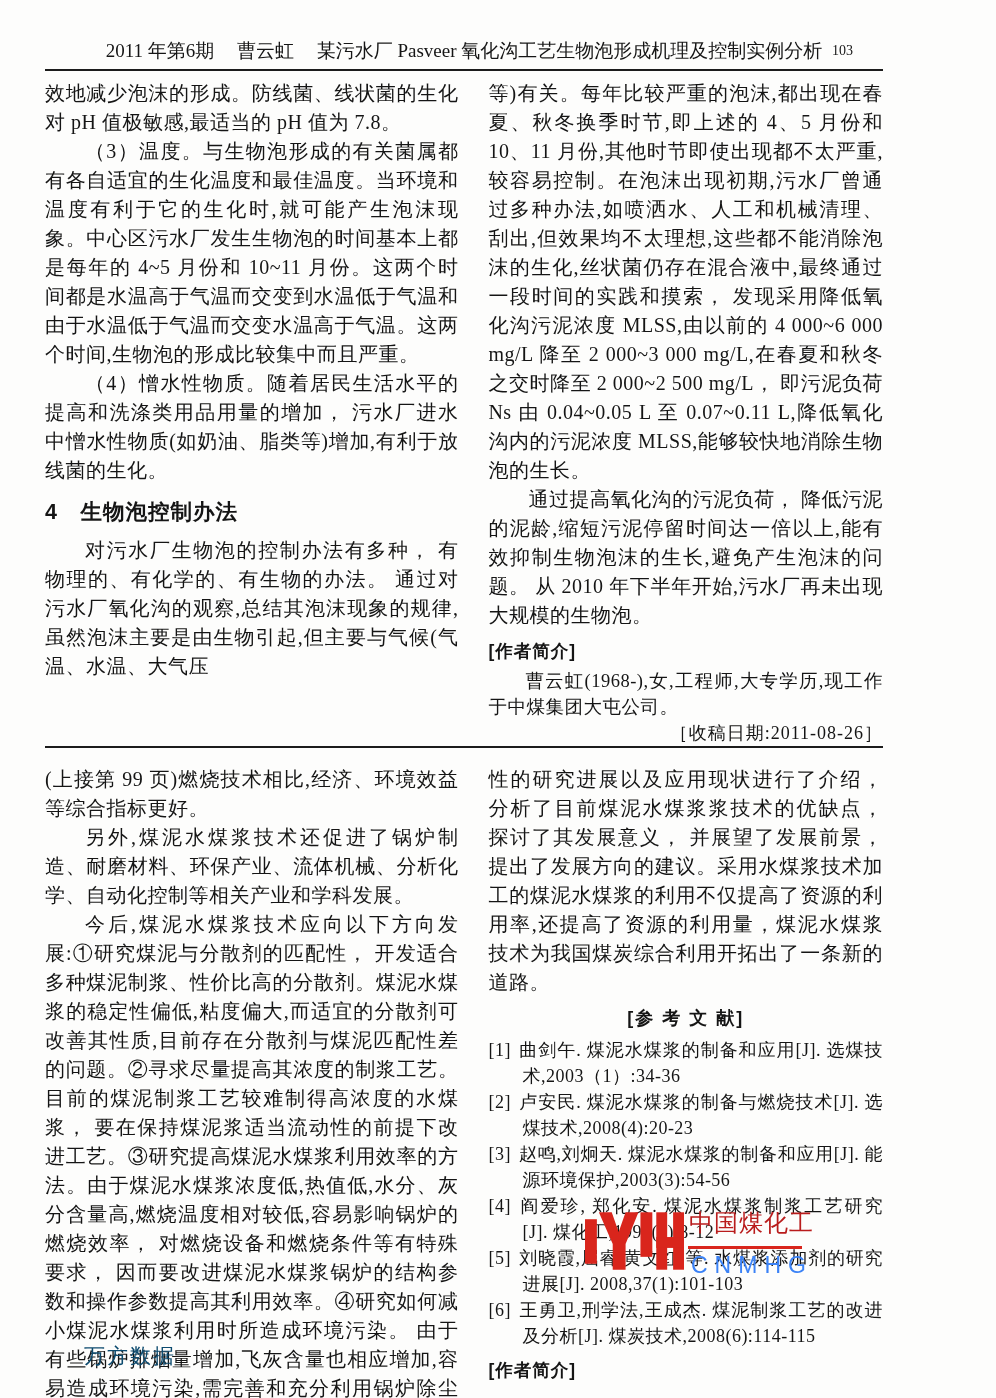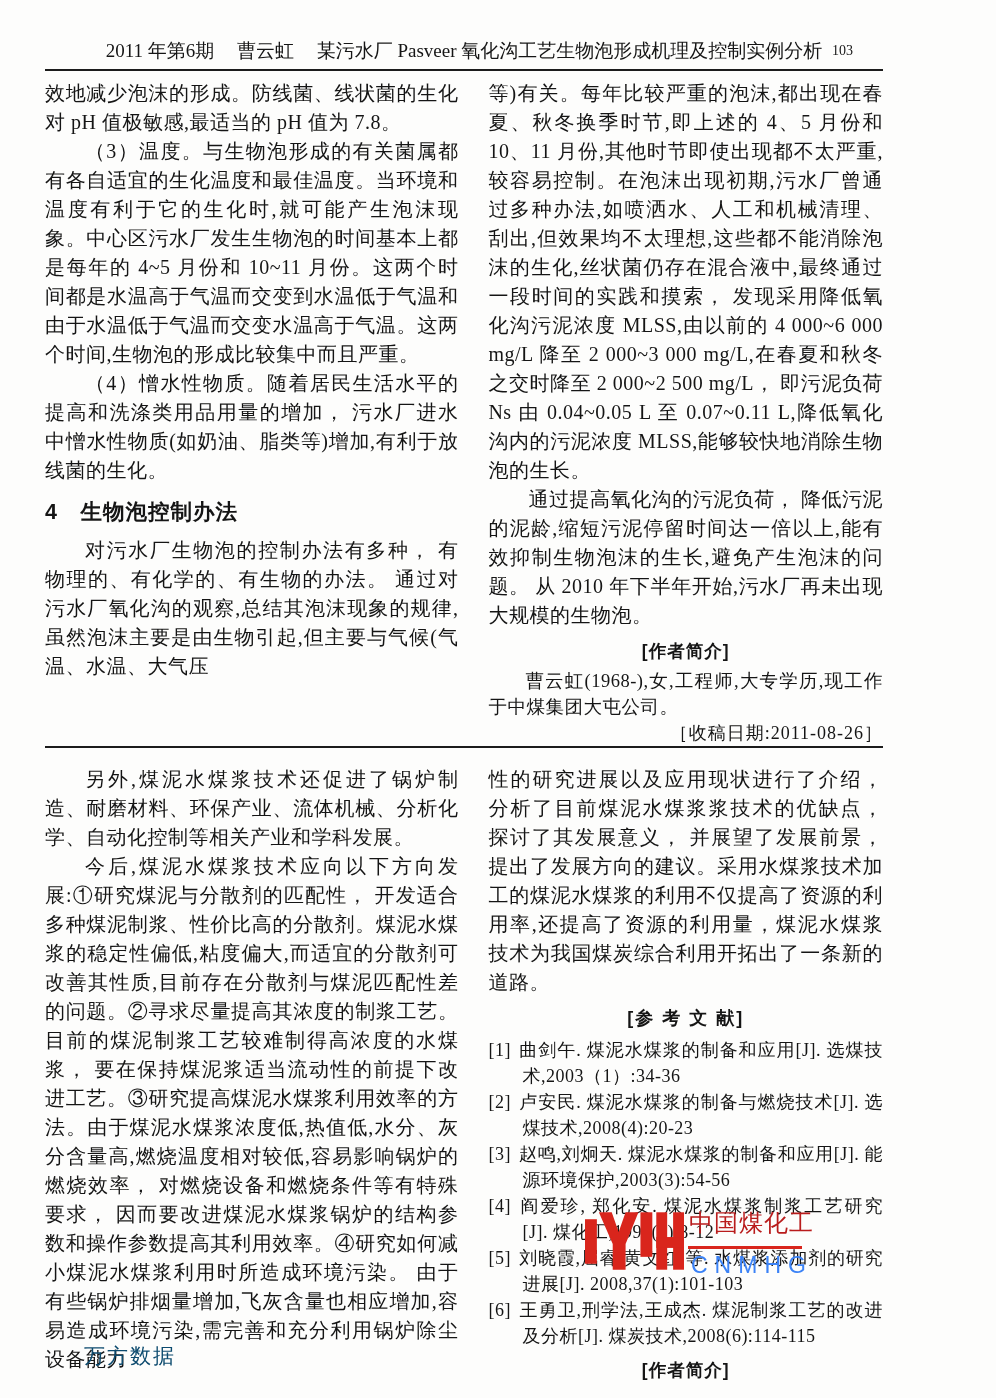--- a/index.html
+++ b/index.html
@@ -62,21 +62,20 @@
     letter-spacing:1px;
   }
 
   .bio-heading {
     font-family:"Liberation Sans","DejaVu Sans",sans-serif;
     font-weight:bold;
     font-size:17.5px;
     line-height:24px;
     margin-top:9px;
     letter-spacing:1px;
-    text-align:center;
   }
   p.bio {
     margin:5px 0 0 0;
     font-size:18.5px;
     line-height:26px;
     letter-spacing:0.5px;
     text-align:justify;
     text-indent:2em;
   }
   .received { float:right; font-size:18px; letter-spacing:1px; }
@@ -161,20 +160,21 @@
         <p class="body indent">通过提高氧化沟的污泥负荷， 降低污泥的泥龄,缩短污泥停留时间达一倍以上,能有效抑制生物泡沫的生长,避免产生泡沫的问题。 从 2010 年下半年开始,污水厂再未出现大规模的生物泡。</p>
         <div class="bio-heading">[作者简介]</div>
         <p class="bio"><span>曹云虹(1968-),女,工程师,大专学历,现工作于中煤集团大屯公司。</span><span class="received">［收稿日期:2011-08-26］</span></p>
       </div>
     </div>
 
     <div class="divider"></div>
 
     <div class="cols article2">
       <div class="colL">
+        <p class="body">(上接第 99 页)燃烧技术相比,经济、环境效益等综合指标更好。</p>
         <p class="body indent">另外,煤泥水煤浆技术还促进了锅炉制造、耐磨材料、环保产业、流体机械、分析化学、自动化控制等相关产业和学科发展。</p>
         <p class="body indent"><span>今后,煤泥水煤浆技术应向以下方向发展:①研究煤泥与分散剂的匹配性， 开发适合多种煤泥制浆、性价比高的分散剂。煤泥水煤浆的稳定性偏低,粘度偏大,而适宜的分散剂可改善其性质,目前存在分散剂与煤泥匹配性差的问题。②寻求尽量提高其浓度的制浆工艺。 目前的煤泥制浆工艺较难制得高浓度的水煤浆， 要在保持煤泥浆适当流动性的前提下改进工艺。③研究提高煤泥水煤浆利用效率的方法。由于煤泥水煤浆浓度低,热值低,水分、灰分含量高,燃烧温度相对较低,容易影响锅炉的燃烧效率， 对燃烧设备和燃烧条件等有特殊要求， 因而要改进煤泥水煤浆锅炉的结构参数和操作参数提高其利用效率。④研究如何减小煤泥水煤浆利用时所造成环境污染。 由于有些锅炉排烟量增加,飞灰含量也相应增加,容易造成环境污染,需完善和充分利用锅炉除尘设备能力</span></p>
 
       </div>
       <div class="colR">
         <p class="body">性的研究进展以及应用现状进行了介绍， 分析了目前煤泥水煤浆浆技术的优缺点， 探讨了其发展意义， 并展望了发展前景， 提出了发展方向的建议。采用水煤浆技术加工的煤泥水煤浆的利用不仅提高了资源的利用率,还提高了资源的利用量，煤泥水煤浆技术为我国煤炭综合利用开拓出了一条新的道路。</p>
         <div class="refs-heading">[参 考 文 献]</div>
         <p class="ref"><span class="ref-no">[1]</span><span>曲剑午. 煤泥水煤浆的制备和应用[J]. 选煤技术,2003（1）:34-36</span></p>
         <p class="ref"><span class="ref-no">[2]</span><span>卢安民. 煤泥水煤浆的制备与燃烧技术[J]. 选煤技术,2008(4):20-23</span></p>
         <p class="ref"><span class="ref-no">[3]</span><span>赵鸣,刘炯天. 煤泥水煤浆的制备和应用[J]. 能源环境保护,2003(3):54-56</span></p>

